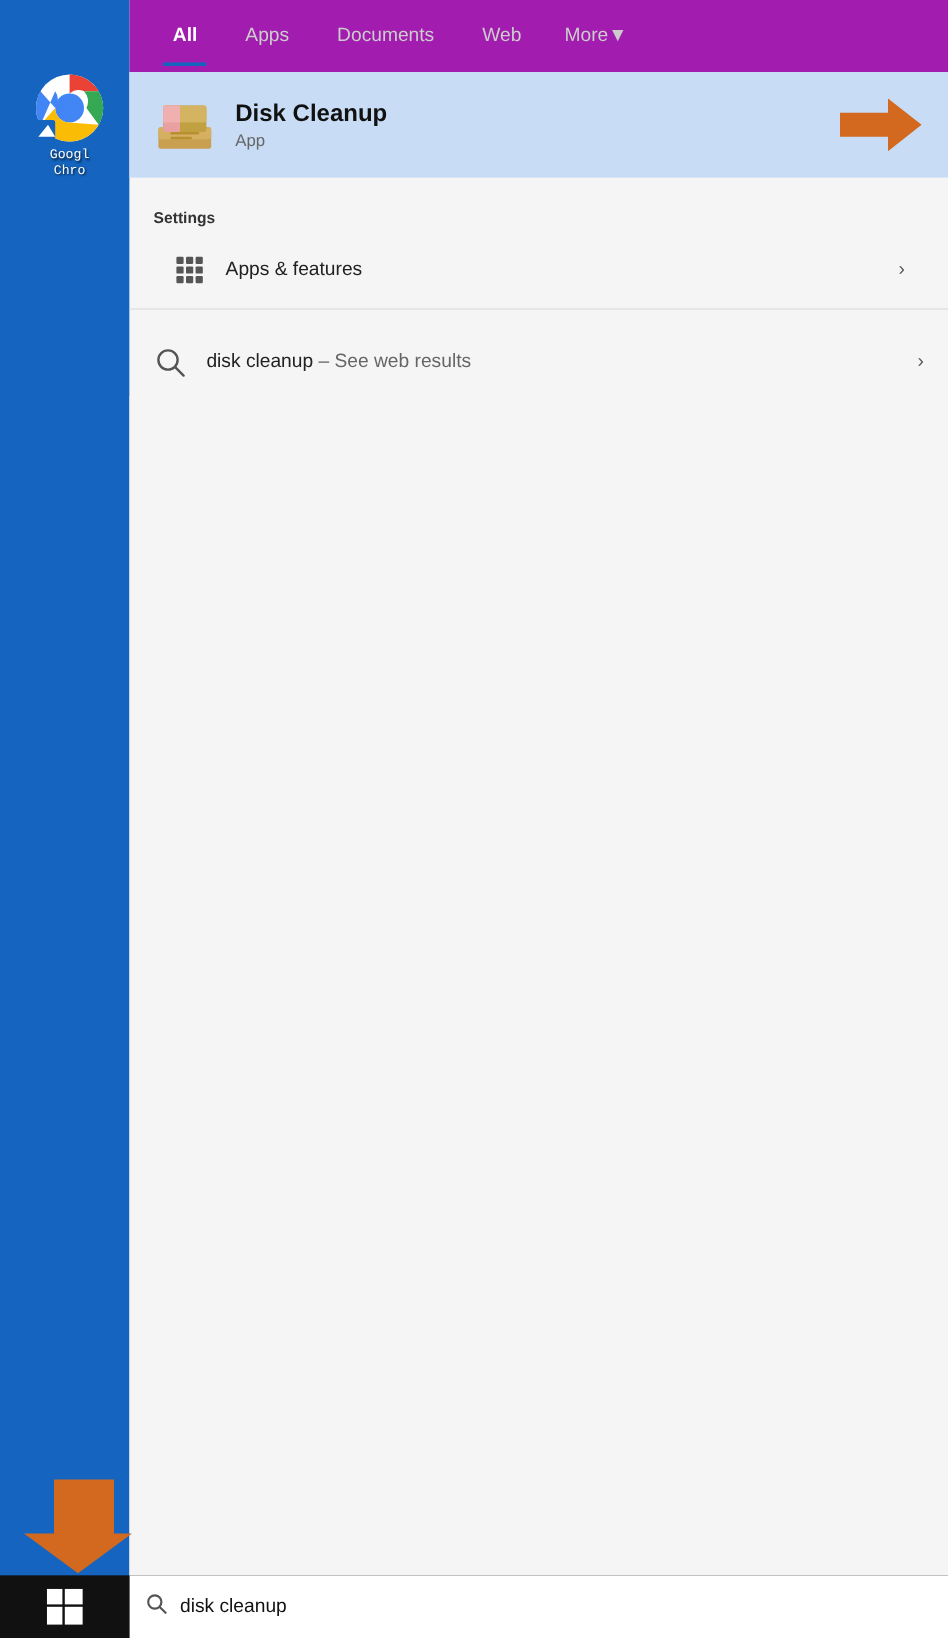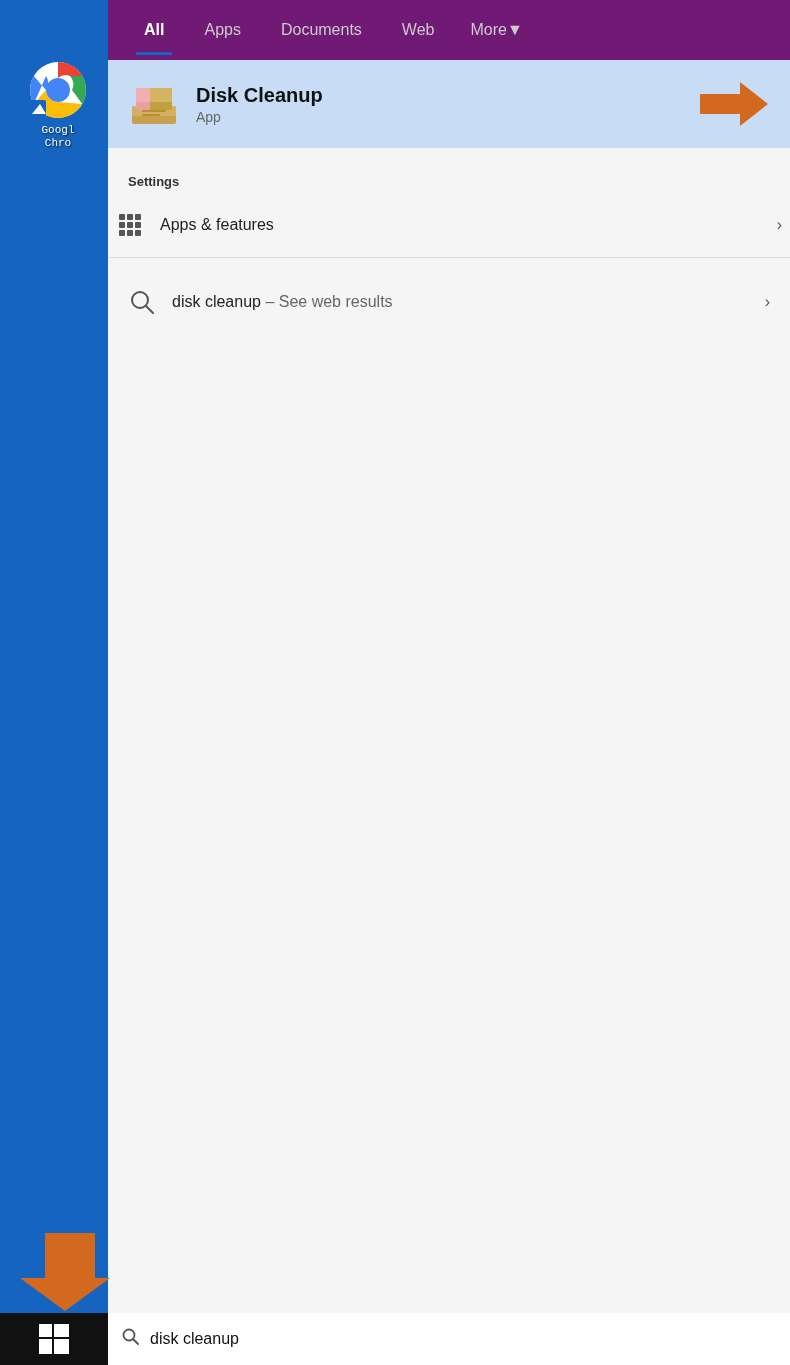--- a/index.html
+++ b/index.html
@@ -86,21 +86,21 @@
       width: 682px;
       height: 1320px;
       background: #f5f5f5;
       display: flex;
       flex-direction: column;
       z-index: 10;
     }
 
     
     .tab-bar {
-      background: #701a75;
+      background: #a21caf;
       display: flex;
       align-items: center;
       padding: 0 16px;
       height: 60px;
       gap: 0;
     }
 
     .tab-item {
       color: #ccc;
       font-size: 16px;
@@ -195,21 +195,21 @@
 
     
     .settings-section {
       margin-top: 12px;
     }
 
     
     .result-item {
       display: flex;
       align-items: center;
-      padding: 14px 8px;
+      padding: 14px 36px;
       gap: 16px;
       cursor: pointer;
       position: relative;
     }
 
     .result-icon {
       width: 28px;
       height: 28px;
       flex-shrink: 0;
       display: flex;

